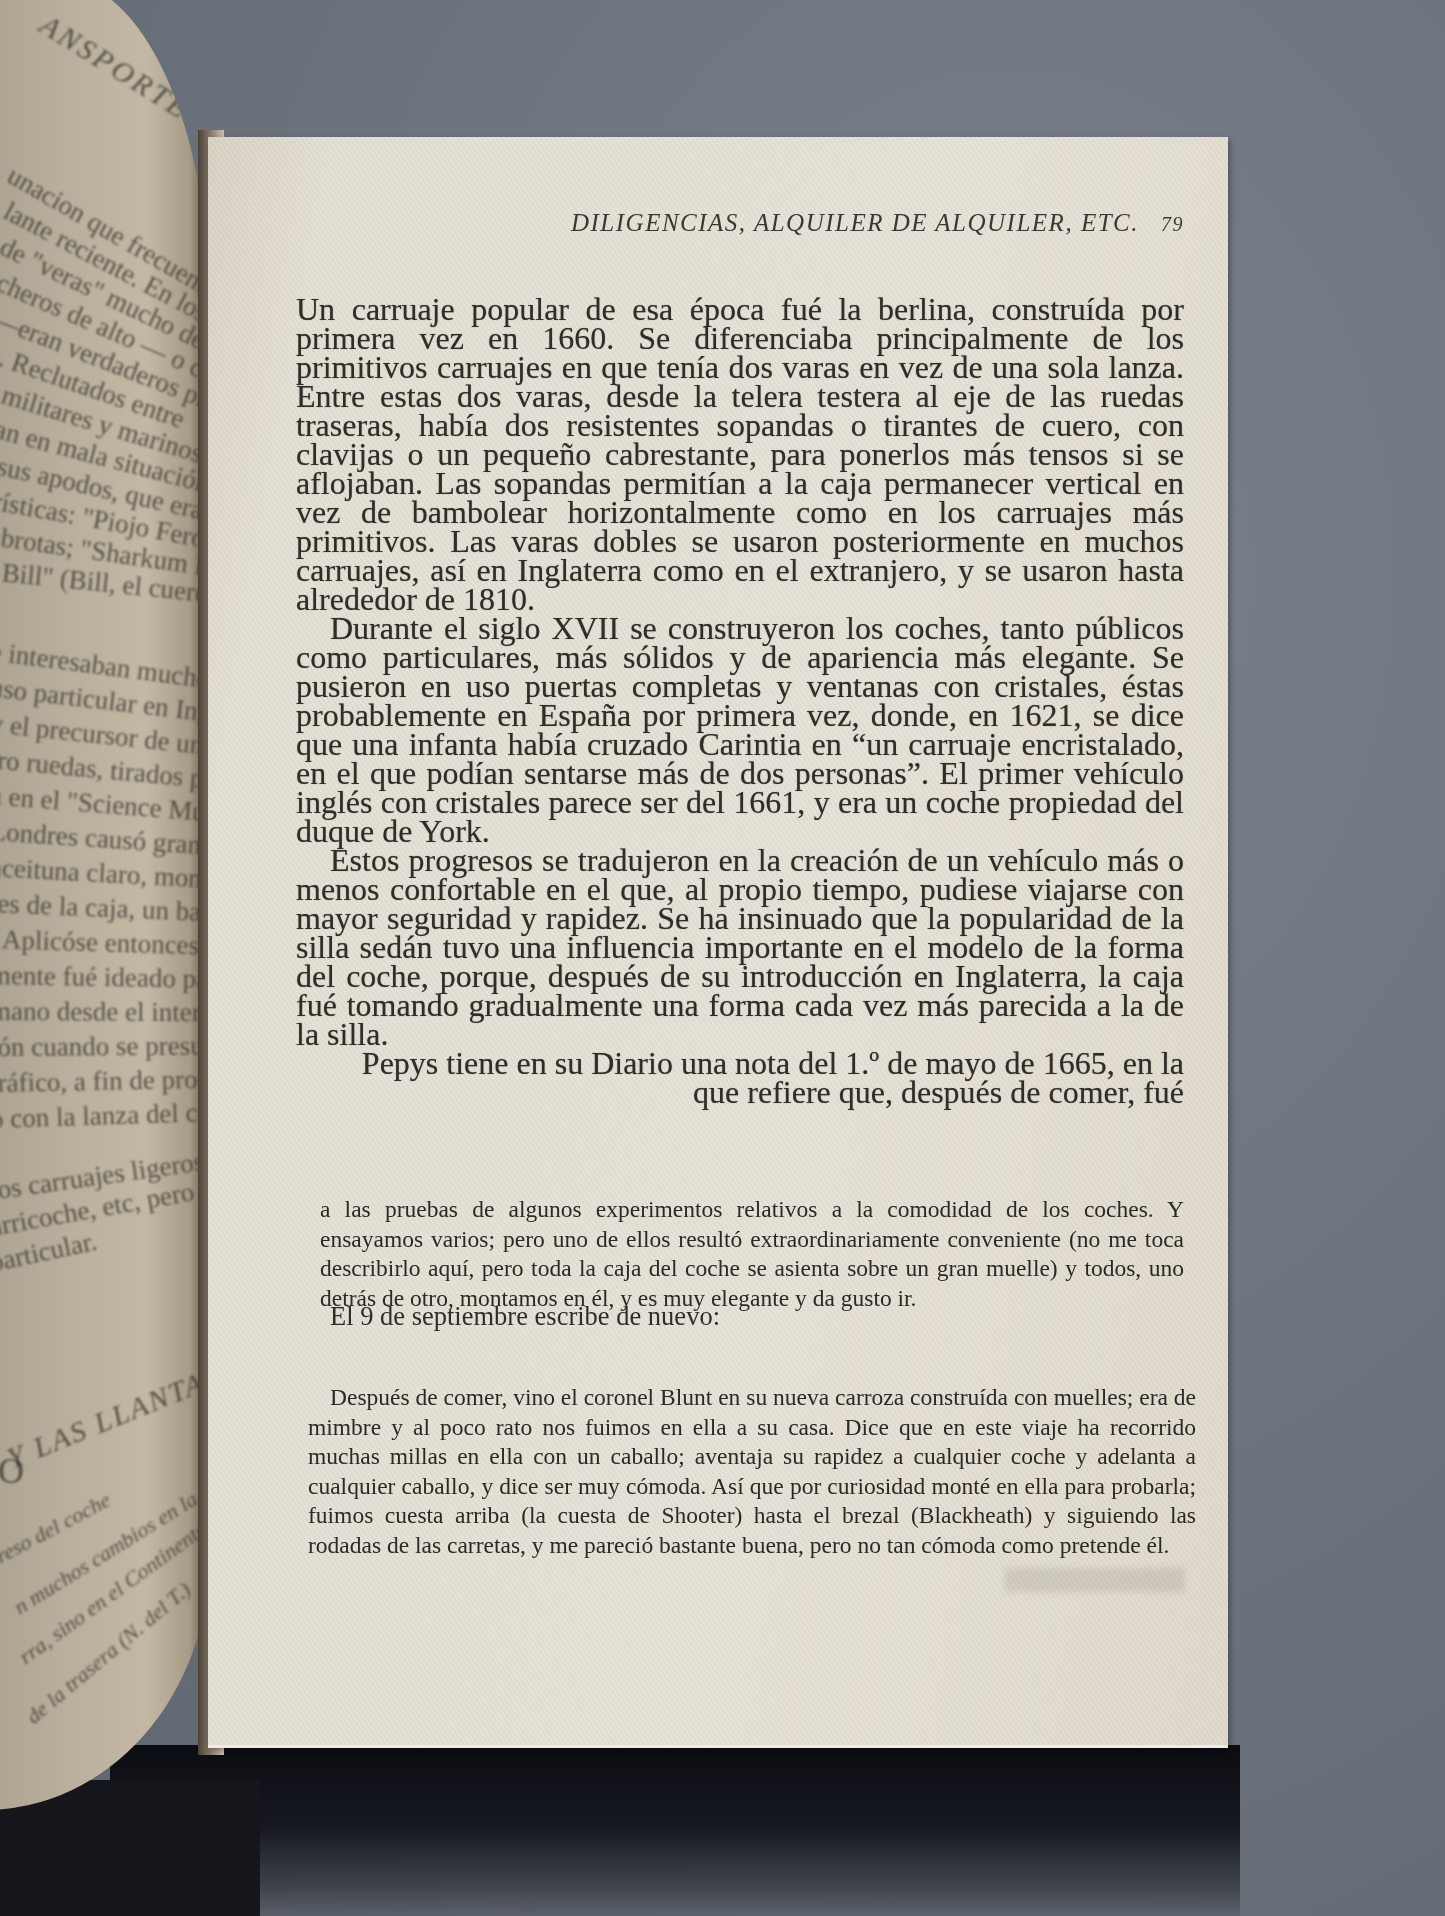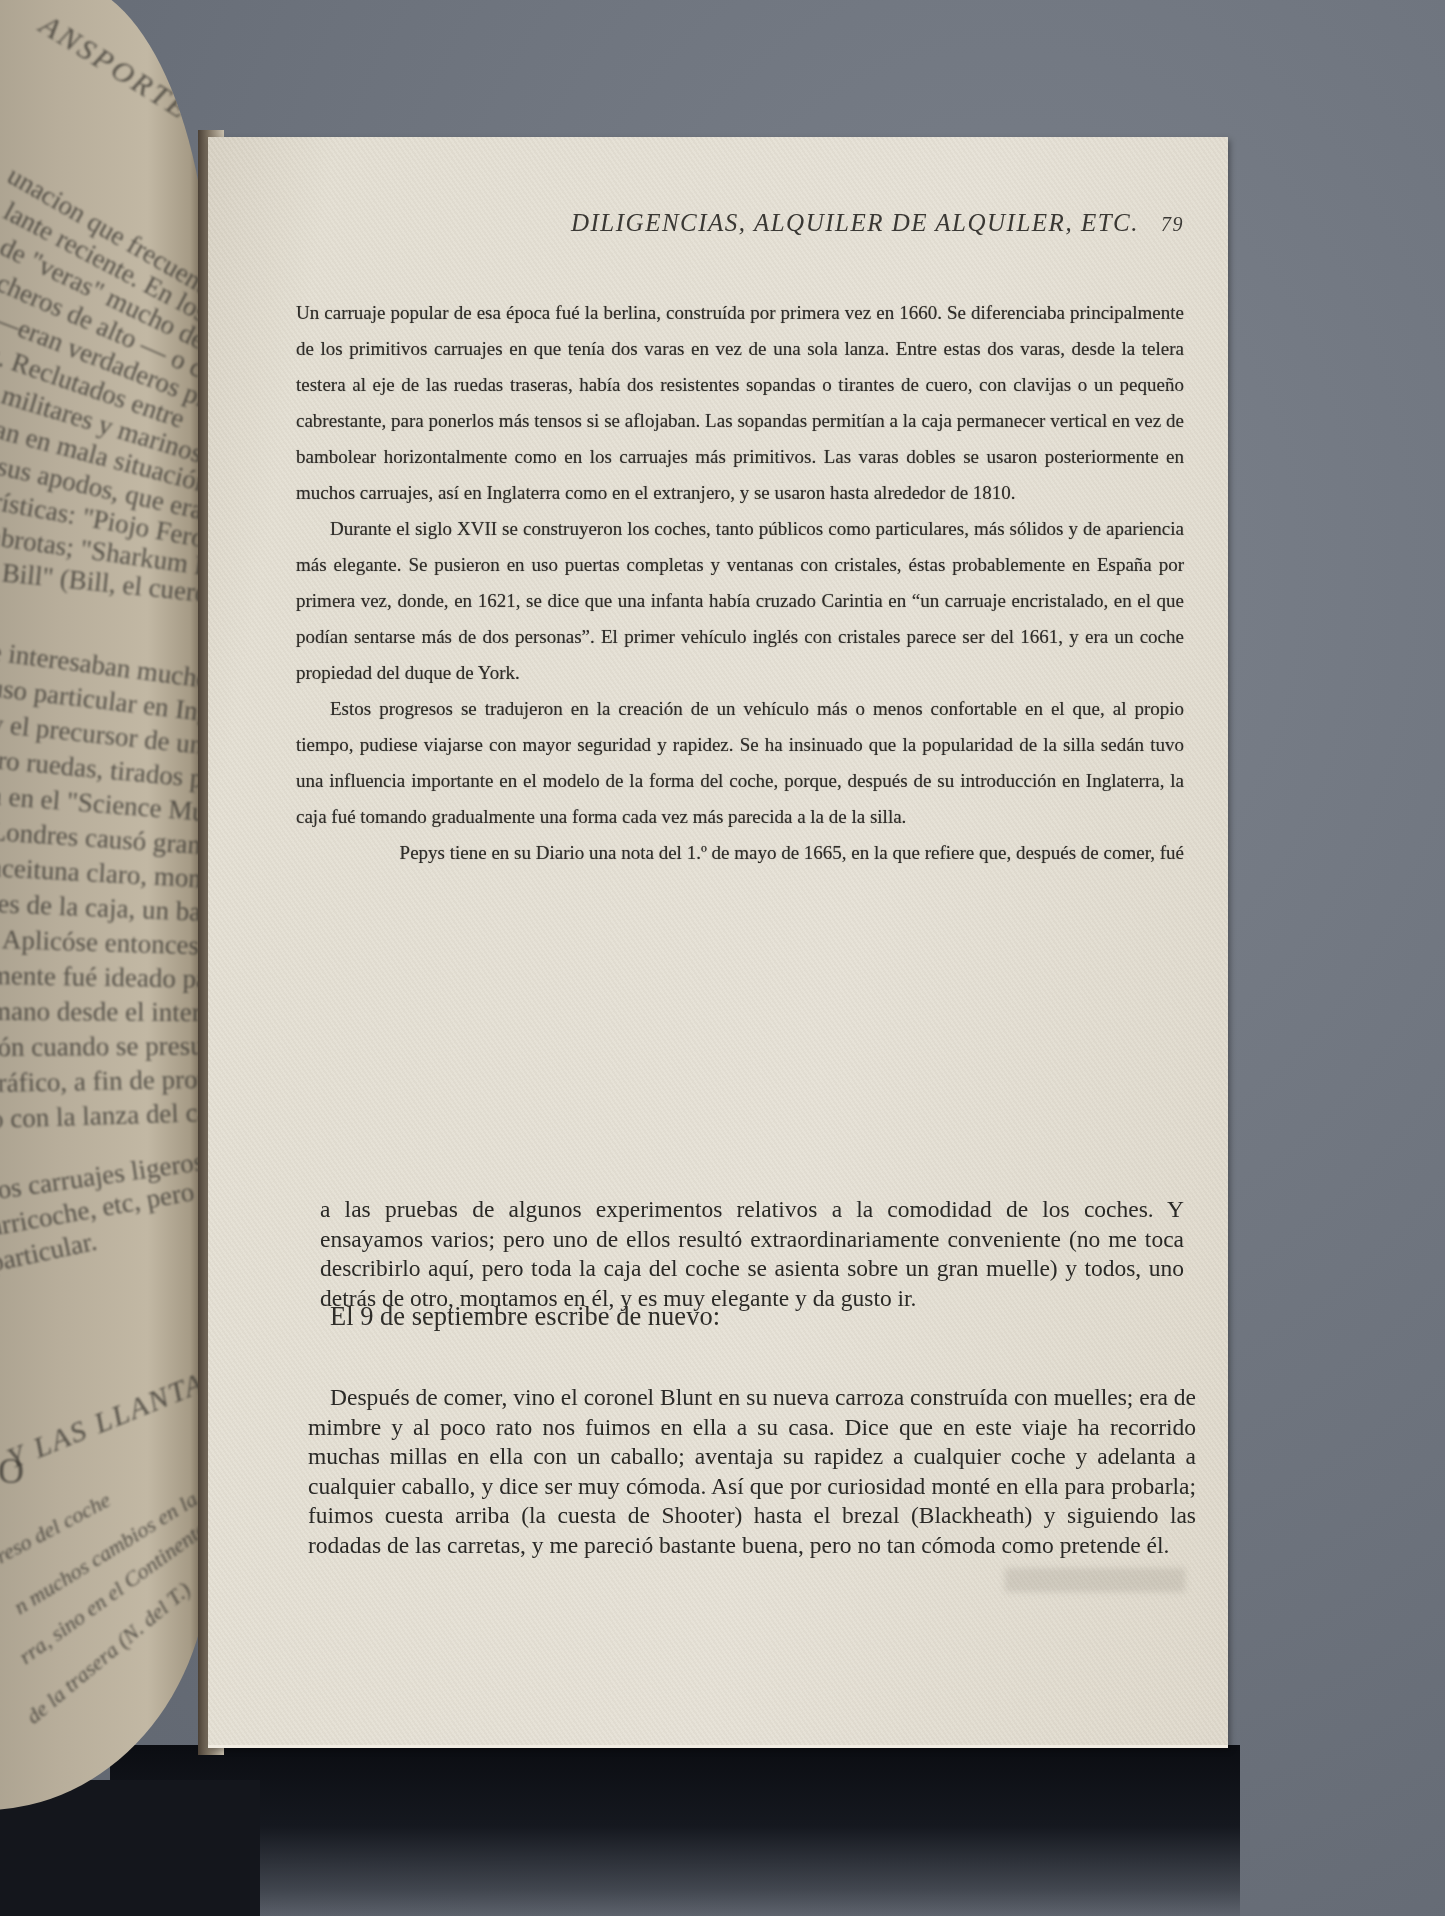--- a/index.html
+++ b/index.html
@@ -57,21 +57,21 @@
   .content {
     position: absolute; left: 88px; top: 0; width: 888px; color: #2b2a27;
   }
   .running-head {
     position: absolute; top: 72px; left: 0; width: 888px; text-align: right;
     font-style: italic; font-size: 25px; letter-spacing: 1.5px; color: #3a3834;
   }
   .running-head .page-num { margin-left: 22px; font-size: 20px; }
   .body-text {
     position: absolute; top: 158px; left: 0; width: 888px;
-    font-size: 19px; line-height: 36px; text-align: justify; color: #2f2d29;
+    font-size: 32px; line-height: 29px; text-align: justify; color: #2f2d29;
     text-shadow: 0 0 1px rgba(40,38,34,0.5);
   }
   .body-text p { margin: 0; text-indent: 0; }
   .body-text p.indent { text-indent: 34px; }
   .quote {
     font-size: 23.5px; line-height: 29.5px; text-align: justify; color: #2a2926;
     margin: 12px;
   }
   .q1 { position: absolute; top: 1034px; left: 0; width: 888px; }
   .intro2 { position: absolute; top: 1164px; left: 34px; font-size: 26.5px; color: #2f2d29; }

